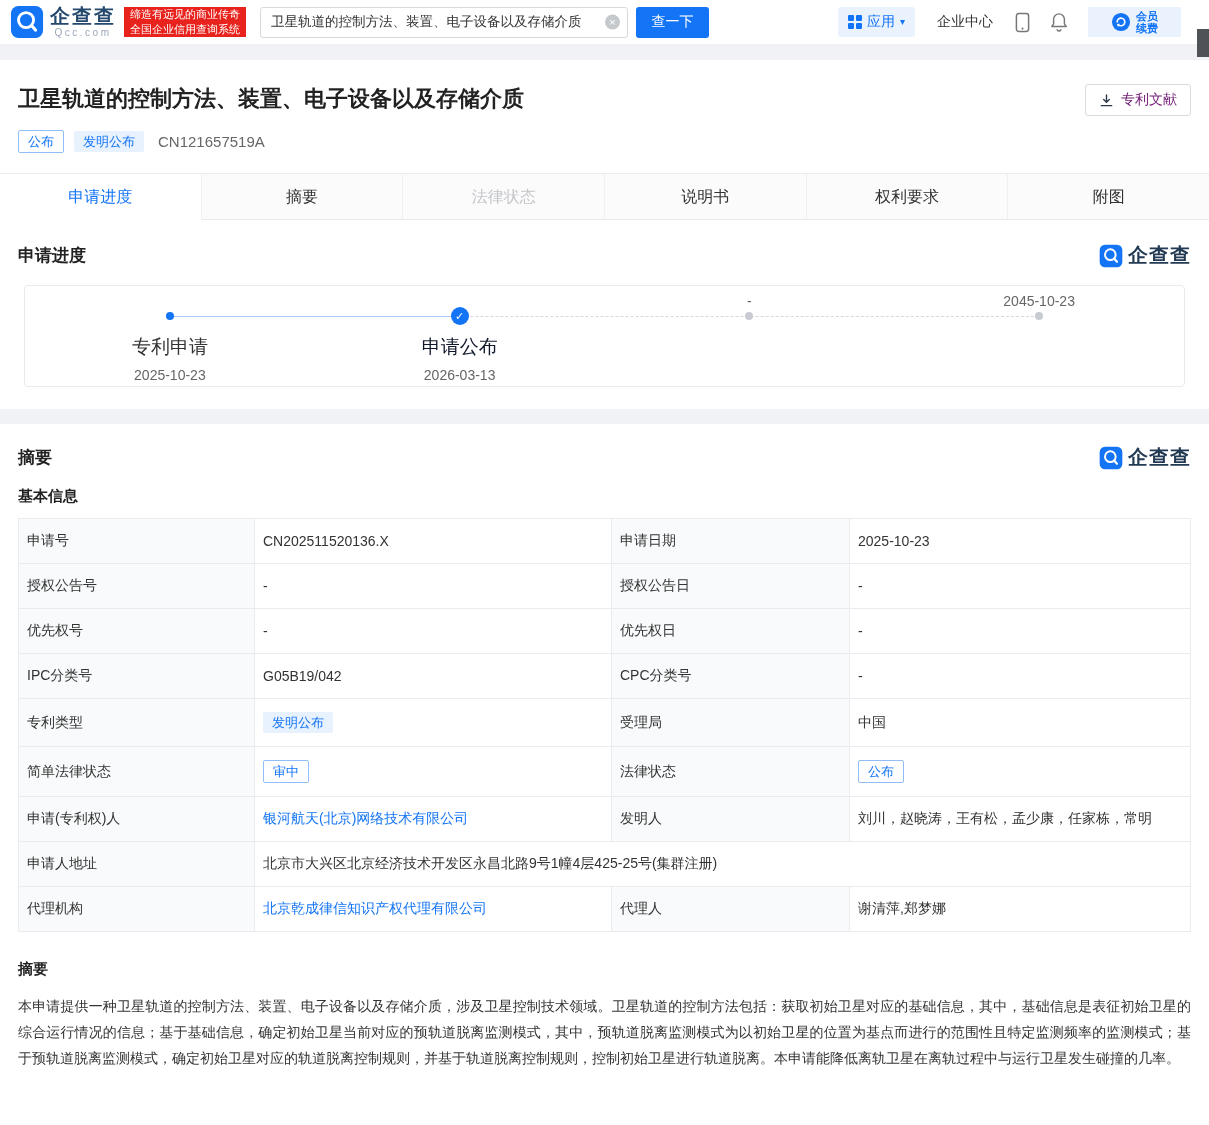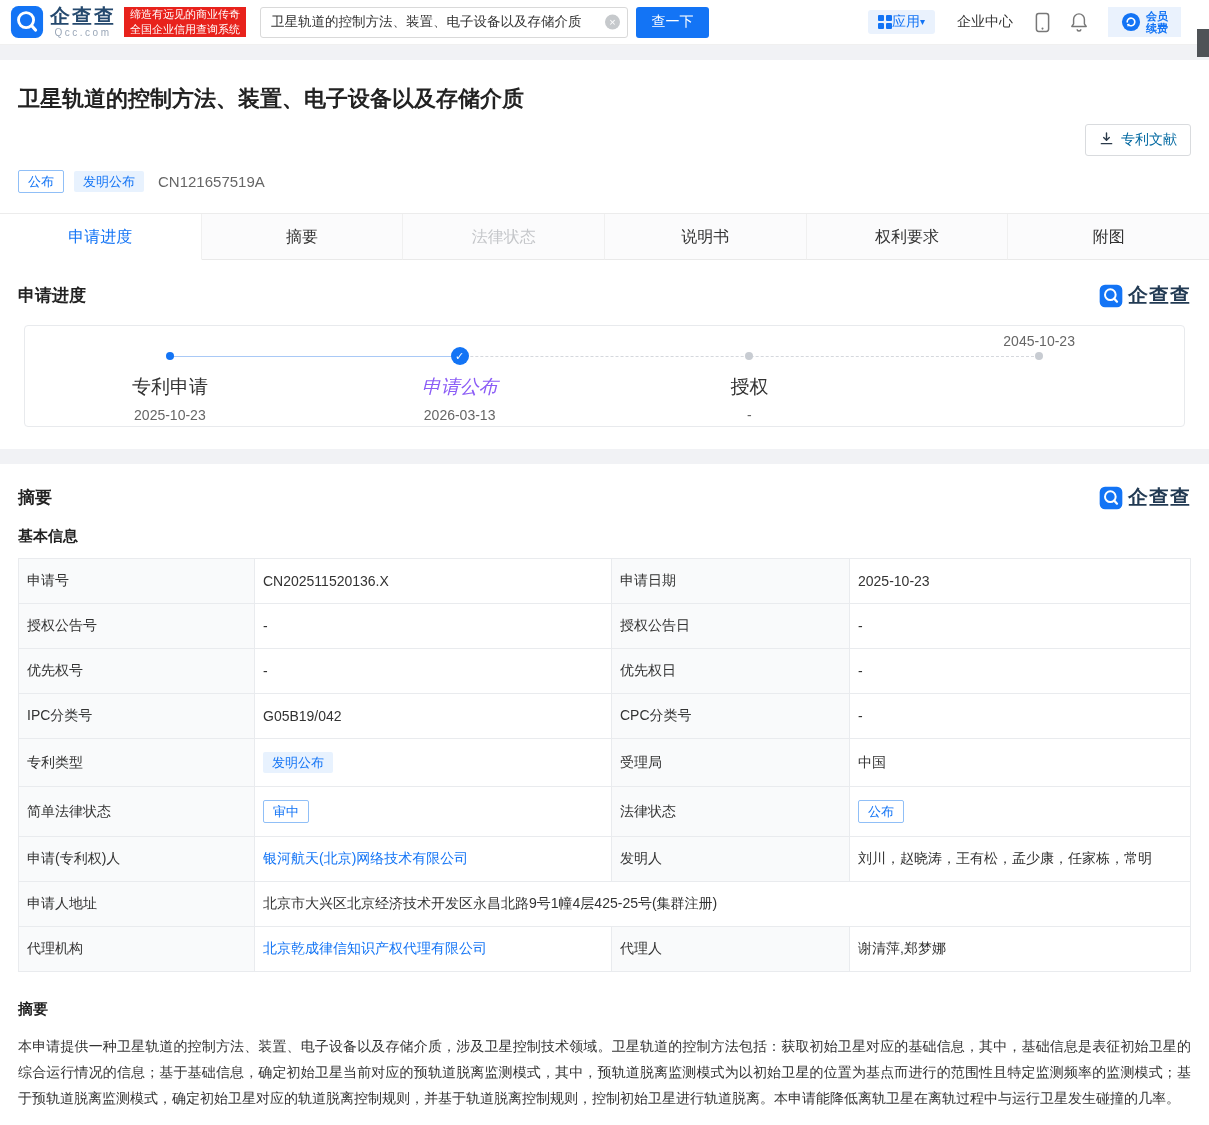--- a/index.html
+++ b/index.html
@@ -11,34 +11,34 @@
   .logo{display:flex;align-items:center;gap:6px;cursor:pointer;}
   .logo-text{display:flex;flex-direction:column;align-items:center;}
   .logo-brand{font-size:20px;font-weight:bold;color:#25496e;line-height:20px;letter-spacing:2px;}
   .logo-domain{font-size:10px;color:#9aa7b8;letter-spacing:2.5px;margin-top:1px;}
   .slogan{margin-left:8px;background:#e8221c;color:#fff;font-size:11px;line-height:15px;padding:0 6px;white-space:nowrap;}
   .searchbox{position:relative;margin-left:14px;width:368px;height:31px;}
   .search-input{width:100%;height:100%;border:1px solid #d9d9d9;border-radius:3px;padding:0 30px 0 10px;font-size:13.5px;color:#333;font-family:inherit;outline:none;}
   .clear{position:absolute;right:8px;top:50%;transform:translateY(-50%);width:15px;height:15px;border-radius:50%;background:#c6c9cc;color:#fff;font-size:11px;line-height:15px;text-align:center;cursor:pointer;}
   .search-btn{margin-left:8px;width:73px;height:31px;background:#1374f5;border:none;border-radius:3px;color:#fff;font-size:14px;font-family:inherit;cursor:pointer;}
   .flex-sp{flex:1;}
-  .apps-btn{display:flex;align-items:center;background:#eaf2fd;color:#1374f5;height:24px;padding:0 10px;border-radius:3px;font-size:14px;cursor:pointer;}
+  .apps-btn{display:flex;align-items:center;gap:5px;background:#eaf2fd;color:#1374f5;height:30px;padding:0 10px;border-radius:3px;font-size:14px;cursor:pointer;}
   .caret{font-size:10px;line-height:1;}
   .nav-link{margin:0 22px;font-size:14px;color:#333;cursor:pointer;white-space:nowrap;}
   .hicon{margin-right:20px;display:flex;align-items:center;cursor:pointer;}
-  .member{display:flex;align-items:center;gap:5px;background:#eaf2fd;border-radius:0;padding:3px 13px;margin-right:16px;cursor:pointer;}
+  .member{display:flex;align-items:center;gap:5px;background:#eaf2fd;border-radius:0;padding:3px 23px;margin-right:16px;cursor:pointer;}
   .member-text div{font-size:11px;font-weight:bold;color:#1374f5;line-height:12px;white-space:nowrap;}
 
   .band{height:15px;background:#f1f2f5;}
 
   
   .title-card{padding:24px 18px 0;}
   .title-row{display:flex;justify-content:space-between;align-items:flex-start;}
   h1{font-size:22px;color:#222;font-weight:bold;}
-  .doc-btn{display:flex;align-items:flex-start;gap:7px;border:1px solid #d9dbde;background:#fff;border-radius:3px;padding:6px 13px;font-size:14px;color:#0369a1;font-family:inherit;cursor:pointer;white-space:nowrap;margin-top:40px;}
+  .doc-btn{display:flex;align-items:center;gap:7px;border:1px solid #d9dbde;background:#fff;border-radius:3px;padding:6px 13px;font-size:14px;color:#701a75;font-family:inherit;cursor:pointer;white-space:nowrap;}
   .meta-row{display:flex;align-items:center;gap:10px;margin:14px 0 20px;}
   .pubno{color:#666;font-size:15px;margin-left:4px;}
   .tag{display:inline-block;font-size:13px;line-height:1;padding:4px 9px;border-radius:2px;white-space:nowrap;}
   .tag-outline{color:#1374f5;border:1px solid #90bff7;background:#fff;}
   .tag-solid{color:#1374f5;background:#e8f2fe;}
 
   
   .tabs{display:flex;border-top:1px solid #ececec;}
   .tab{flex:1;height:46px;line-height:46px;text-align:center;font-size:16px;color:#333;background:#fbfbfc;border-bottom:1px solid #e9e9e9;border-right:1px solid #f0f0f0;cursor:pointer;}
   .tab.last{border-right:none;text-align:center;}
@@ -55,21 +55,21 @@
   .progress-section{padding-top:22px;}
   .timeline-box{margin:16px 24px 22px;border:1px solid #e8eaed;border-radius:4px;height:102px;position:relative;}
   .tl-track{position:absolute;top:30px;left:12.5%;right:12.5%;border-top:1px dashed #d5d8dd;}
   .tl-track-active{position:absolute;top:30px;left:12.5%;width:25%;border-top:1px solid #a9c9f6;}
   .tl-step{position:absolute;top:0;transform:translateX(-50%);width:180px;text-align:center;}
   .tl-dot{position:absolute;left:50%;top:30px;transform:translate(-50%,-50%);display:block;}
   .tl-dot.done{width:8px;height:8px;border-radius:50%;background:#1374f5;}
   .tl-dot.pending{width:8px;height:8px;border-radius:50%;background:#c8ccd2;}
   .tl-dot.current{width:18px;height:18px;border-radius:50%;background:#1374f5;color:#fff;font-size:11px;line-height:18px;text-align:center;font-weight:bold;}
   .tl-label{padding-top:48px;font-size:19px;color:#333;}
-  .tl-label.blue{color:#8b5cf6;font-style:italic;}
+  .tl-label.blue{color:#0f172a;}
   .tl-date{margin-top:7px;font-size:14px;color:#666;}
 
   
   .summary-section{padding-top:20px;}
   .sub-title{padding:0 18px;margin-top:16px;font-size:15px;font-weight:bold;color:#222;}
   .info-table{width:calc(100% - 36px);margin:12px 18px 0;border-collapse:collapse;table-layout:fixed;}
   .info-table td{border:1px solid #e9ebee;font-size:14px;padding:13px 8px;color:#333;vertical-align:middle;word-break:break-all;}
   td.lbl{background:#f9fafb;}
   .c1{width:236px;}.c2{width:357px;}.c3{width:238px;}
   a.link{color:#1374f5;text-decoration:none;cursor:pointer;}
@@ -203,21 +203,20 @@
       </div>
 
       <div class="tl-step" style="left:37.5%">
         <span class="tl-dot current">✓</span>
         <div class="tl-label blue">申请公布</div>
         <div class="tl-date">2026-03-13</div>
       </div>
 
       <div class="tl-step" style="left:62.5%">
         <span class="tl-dot pending"></span>
-        <div class="tl-label">授权</div>
         <div class="tl-date">-</div>
       </div>
 
       <div class="tl-step" style="left:87.5%">
         <span class="tl-dot pending"></span>
         <div class="tl-date">2045-10-23</div>
       </div>
     </div>
   </section>
 

